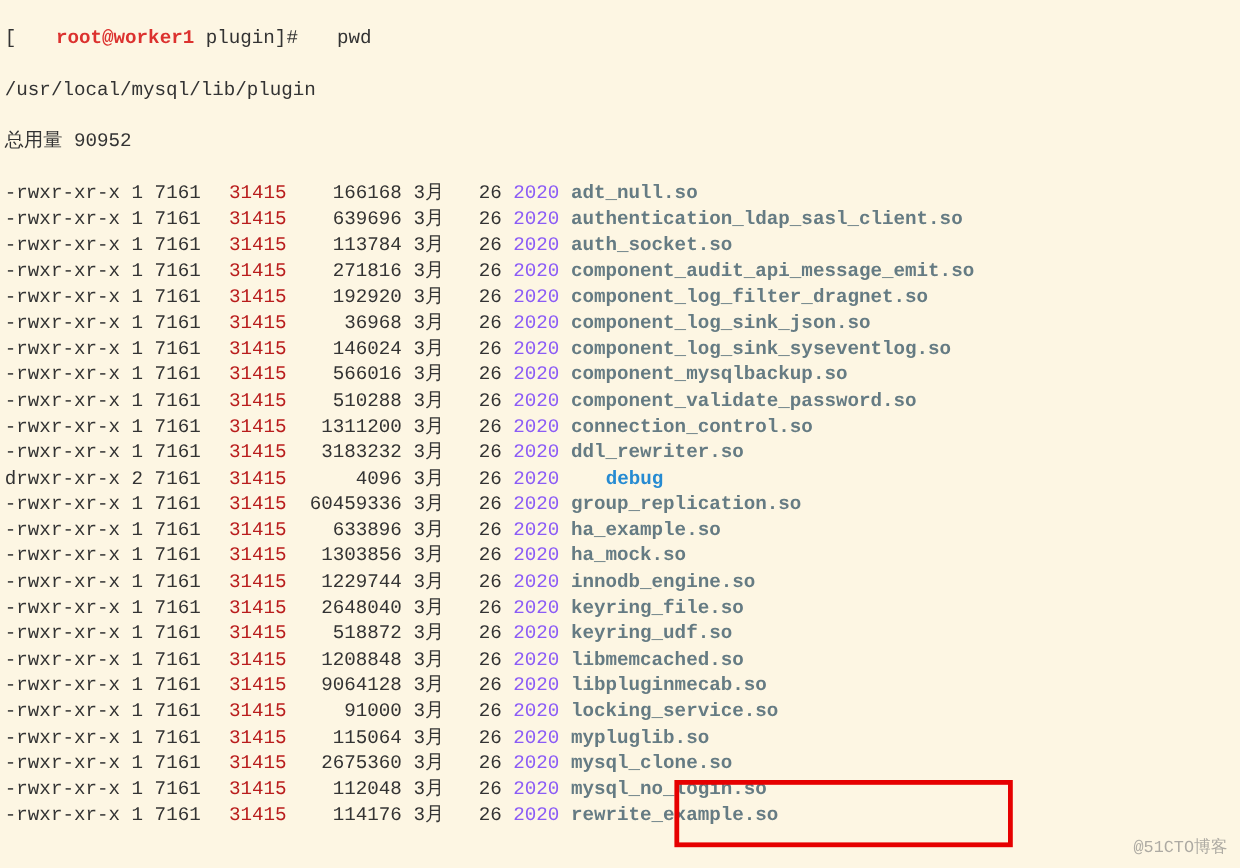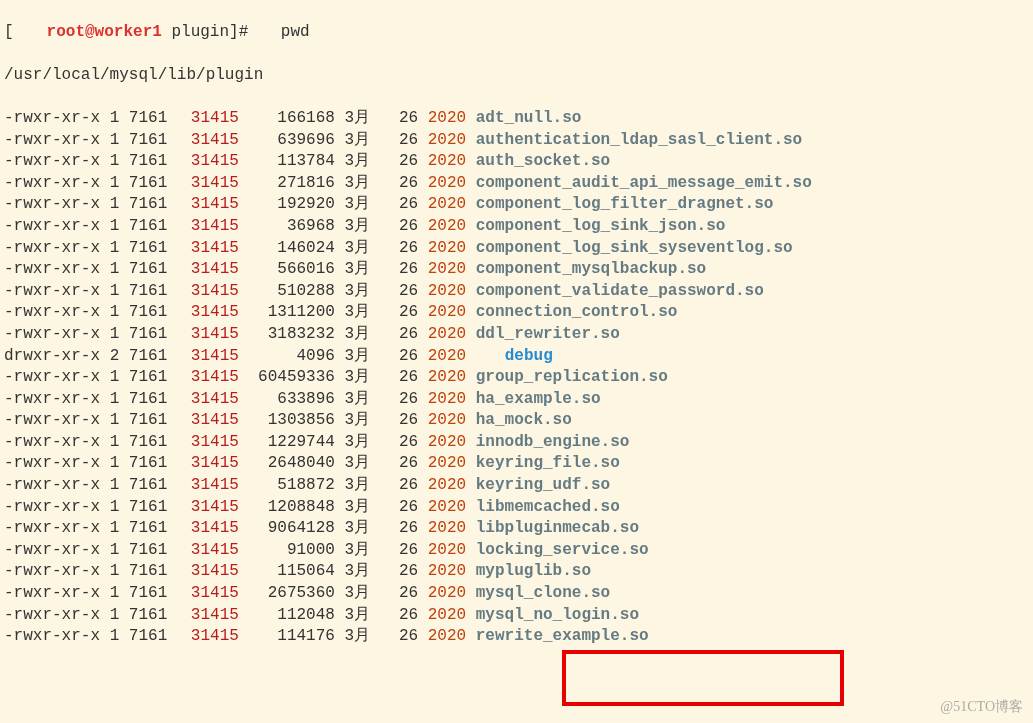--- a/index.html
+++ b/index.html
@@ -18,47 +18,48 @@
   .terminal {
     padding: 0 4px;
     white-space: pre;
   }
   .line { display: block; }
   .prompt-user { color: #dc322f; font-weight: bold; margin-left: 33px; }
   .prompt-path { color: #333; }
   .prompt-bracket { color: #333; }
   .cmd { color: #333; margin-left: 23px; }
   .day { color: #333; }
-  .year { color: #c2410c; }
+  .year { color: #8b5cf6; }
   .perm { color: #333; }
   .links { color: #333; }
   .uid { color: #333; }
   .gid { color: #b91c1c; margin-left: 14px; }
   .size { color: #333; text-align: center; }
   .month { color: #333; }
   .fname { color: #657b83; font-weight: bold; }
   .dirn { color: #268bd2; font-weight: bold; margin-left: 29px; }
   .filelist { }
   .redbox {
     position: absolute;
     border: 4px solid #e60000;
     pointer-events: none;
   }
   .watermark {
     position: absolute;
     right: 10px;
     bottom: 6px;
     color: rgba(120,120,120,0.6);
-    font-family: Liberation Serif, serif;
+    font-family: Liberation Mono, monospace;
     font-size: 14px;
   }
 </style>
 </head>
 <body>
 
 <div class="terminal">
 <span class="line"><span class="prompt-bracket">[</span><span class="prompt-user">root@worker1</span> <span class="prompt-path">plugin</span><span class="prompt-bracket">]# </span><span class="cmd">pwd</span></span>
 <span class="line">/usr/local/mysql/lib/plugin</span>
+<span class="line">总用量 90952</span>
 <span class="filelist" id="filelist"><span class="line"><span class="perm">-rwxr-xr-x</span> <span class="links">1</span> <span class="uid">7161</span> <span class="gid">31415</span> <span class="size">   166168</span> <span class="month">3月</span> <span class="day">  26</span> <span class="year">2020</span> <span class="fname">adt_null.so</span></span><span class="line"><span class="perm">-rwxr-xr-x</span> <span class="links">1</span> <span class="uid">7161</span> <span class="gid">31415</span> <span class="size">   639696</span> <span class="month">3月</span> <span class="day">  26</span> <span class="year">2020</span> <span class="fname">authentication_ldap_sasl_client.so</span></span><span class="line"><span class="perm">-rwxr-xr-x</span> <span class="links">1</span> <span class="uid">7161</span> <span class="gid">31415</span> <span class="size">   113784</span> <span class="month">3月</span> <span class="day">  26</span> <span class="year">2020</span> <span class="fname">auth_socket.so</span></span><span class="line"><span class="perm">-rwxr-xr-x</span> <span class="links">1</span> <span class="uid">7161</span> <span class="gid">31415</span> <span class="size">   271816</span> <span class="month">3月</span> <span class="day">  26</span> <span class="year">2020</span> <span class="fname">component_audit_api_message_emit.so</span></span><span class="line"><span class="perm">-rwxr-xr-x</span> <span class="links">1</span> <span class="uid">7161</span> <span class="gid">31415</span> <span class="size">   192920</span> <span class="month">3月</span> <span class="day">  26</span> <span class="year">2020</span> <span class="fname">component_log_filter_dragnet.so</span></span><span class="line"><span class="perm">-rwxr-xr-x</span> <span class="links">1</span> <span class="uid">7161</span> <span class="gid">31415</span> <span class="size">    36968</span> <span class="month">3月</span> <span class="day">  26</span> <span class="year">2020</span> <span class="fname">component_log_sink_json.so</span></span><span class="line"><span class="perm">-rwxr-xr-x</span> <span class="links">1</span> <span class="uid">7161</span> <span class="gid">31415</span> <span class="size">   146024</span> <span class="month">3月</span> <span class="day">  26</span> <span class="year">2020</span> <span class="fname">component_log_sink_syseventlog.so</span></span><span class="line"><span class="perm">-rwxr-xr-x</span> <span class="links">1</span> <span class="uid">7161</span> <span class="gid">31415</span> <span class="size">   566016</span> <span class="month">3月</span> <span class="day">  26</span> <span class="year">2020</span> <span class="fname">component_mysqlbackup.so</span></span><span class="line"><span class="perm">-rwxr-xr-x</span> <span class="links">1</span> <span class="uid">7161</span> <span class="gid">31415</span> <span class="size">   510288</span> <span class="month">3月</span> <span class="day">  26</span> <span class="year">2020</span> <span class="fname">component_validate_password.so</span></span><span class="line"><span class="perm">-rwxr-xr-x</span> <span class="links">1</span> <span class="uid">7161</span> <span class="gid">31415</span> <span class="size">  1311200</span> <span class="month">3月</span> <span class="day">  26</span> <span class="year">2020</span> <span class="fname">connection_control.so</span></span><span class="line"><span class="perm">-rwxr-xr-x</span> <span class="links">1</span> <span class="uid">7161</span> <span class="gid">31415</span> <span class="size">  3183232</span> <span class="month">3月</span> <span class="day">  26</span> <span class="year">2020</span> <span class="fname">ddl_rewriter.so</span></span><span class="line"><span class="perm">drwxr-xr-x</span> <span class="links">2</span> <span class="uid">7161</span> <span class="gid">31415</span> <span class="size">     4096</span> <span class="month">3月</span> <span class="day">  26</span> <span class="year">2020</span> <span class="dirn">debug</span></span><span class="line"><span class="perm">-rwxr-xr-x</span> <span class="links">1</span> <span class="uid">7161</span> <span class="gid">31415</span> <span class="size"> 60459336</span> <span class="month">3月</span> <span class="day">  26</span> <span class="year">2020</span> <span class="fname">group_replication.so</span></span><span class="line"><span class="perm">-rwxr-xr-x</span> <span class="links">1</span> <span class="uid">7161</span> <span class="gid">31415</span> <span class="size">   633896</span> <span class="month">3月</span> <span class="day">  26</span> <span class="year">2020</span> <span class="fname">ha_example.so</span></span><span class="line"><span class="perm">-rwxr-xr-x</span> <span class="links">1</span> <span class="uid">7161</span> <span class="gid">31415</span> <span class="size">  1303856</span> <span class="month">3月</span> <span class="day">  26</span> <span class="year">2020</span> <span class="fname">ha_mock.so</span></span><span class="line"><span class="perm">-rwxr-xr-x</span> <span class="links">1</span> <span class="uid">7161</span> <span class="gid">31415</span> <span class="size">  1229744</span> <span class="month">3月</span> <span class="day">  26</span> <span class="year">2020</span> <span class="fname">innodb_engine.so</span></span><span class="line"><span class="perm">-rwxr-xr-x</span> <span class="links">1</span> <span class="uid">7161</span> <span class="gid">31415</span> <span class="size">  2648040</span> <span class="month">3月</span> <span class="day">  26</span> <span class="year">2020</span> <span class="fname">keyring_file.so</span></span><span class="line"><span class="perm">-rwxr-xr-x</span> <span class="links">1</span> <span class="uid">7161</span> <span class="gid">31415</span> <span class="size">   518872</span> <span class="month">3月</span> <span class="day">  26</span> <span class="year">2020</span> <span class="fname">keyring_udf.so</span></span><span class="line"><span class="perm">-rwxr-xr-x</span> <span class="links">1</span> <span class="uid">7161</span> <span class="gid">31415</span> <span class="size">  1208848</span> <span class="month">3月</span> <span class="day">  26</span> <span class="year">2020</span> <span class="fname">libmemcached.so</span></span><span class="line"><span class="perm">-rwxr-xr-x</span> <span class="links">1</span> <span class="uid">7161</span> <span class="gid">31415</span> <span class="size">  9064128</span> <span class="month">3月</span> <span class="day">  26</span> <span class="year">2020</span> <span class="fname">libpluginmecab.so</span></span><span class="line"><span class="perm">-rwxr-xr-x</span> <span class="links">1</span> <span class="uid">7161</span> <span class="gid">31415</span> <span class="size">    91000</span> <span class="month">3月</span> <span class="day">  26</span> <span class="year">2020</span> <span class="fname">locking_service.so</span></span><span class="line"><span class="perm">-rwxr-xr-x</span> <span class="links">1</span> <span class="uid">7161</span> <span class="gid">31415</span> <span class="size">   115064</span> <span class="month">3月</span> <span class="day">  26</span> <span class="year">2020</span> <span class="fname">mypluglib.so</span></span><span class="line"><span class="perm">-rwxr-xr-x</span> <span class="links">1</span> <span class="uid">7161</span> <span class="gid">31415</span> <span class="size">  2675360</span> <span class="month">3月</span> <span class="day">  26</span> <span class="year">2020</span> <span class="fname">mysql_clone.so</span></span><span class="line"><span class="perm">-rwxr-xr-x</span> <span class="links">1</span> <span class="uid">7161</span> <span class="gid">31415</span> <span class="size">   112048</span> <span class="month">3月</span> <span class="day">  26</span> <span class="year">2020</span> <span class="fname">mysql_no_login.so</span></span><span class="line"><span class="perm">-rwxr-xr-x</span> <span class="links">1</span> <span class="uid">7161</span> <span class="gid">31415</span> <span class="size">   114176</span> <span class="month">3月</span> <span class="day">  26</span> <span class="year">2020</span> <span class="fname">rewrite_example.so</span></span></span>
 </div>
 
 <div class="redbox" id="redbox" style="top: 650px; left: 562px; width: 274px; height: 48px;"></div>
 <div class="watermark">@51CTO博客</div>
 
 </body></html>

